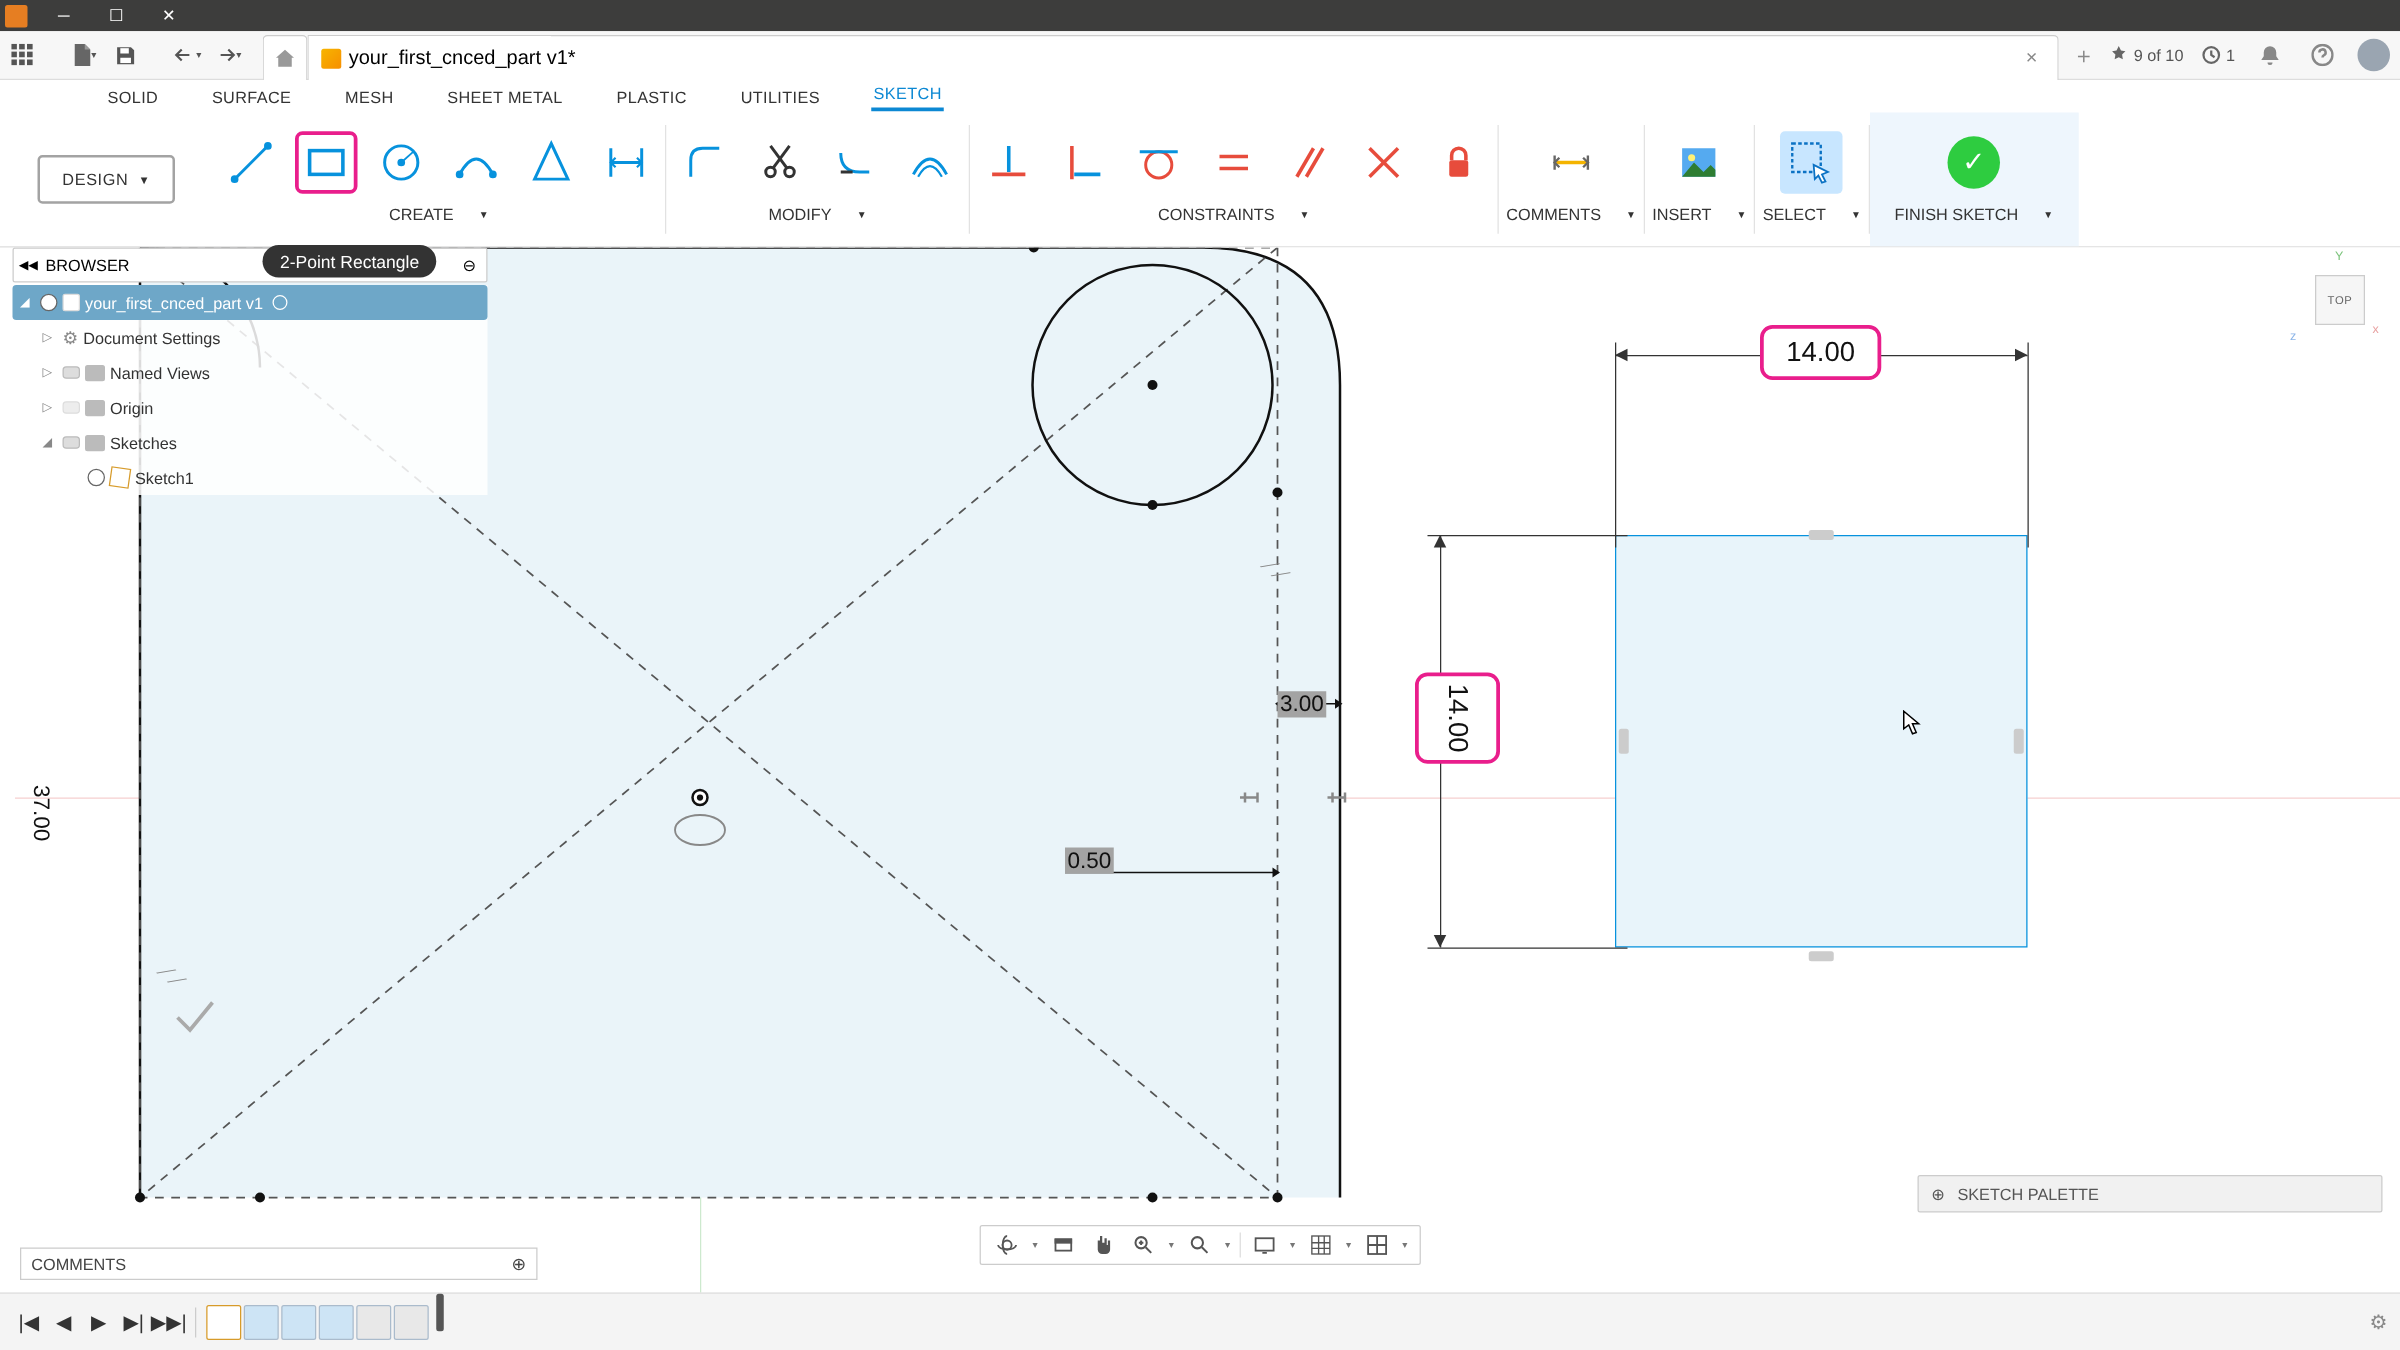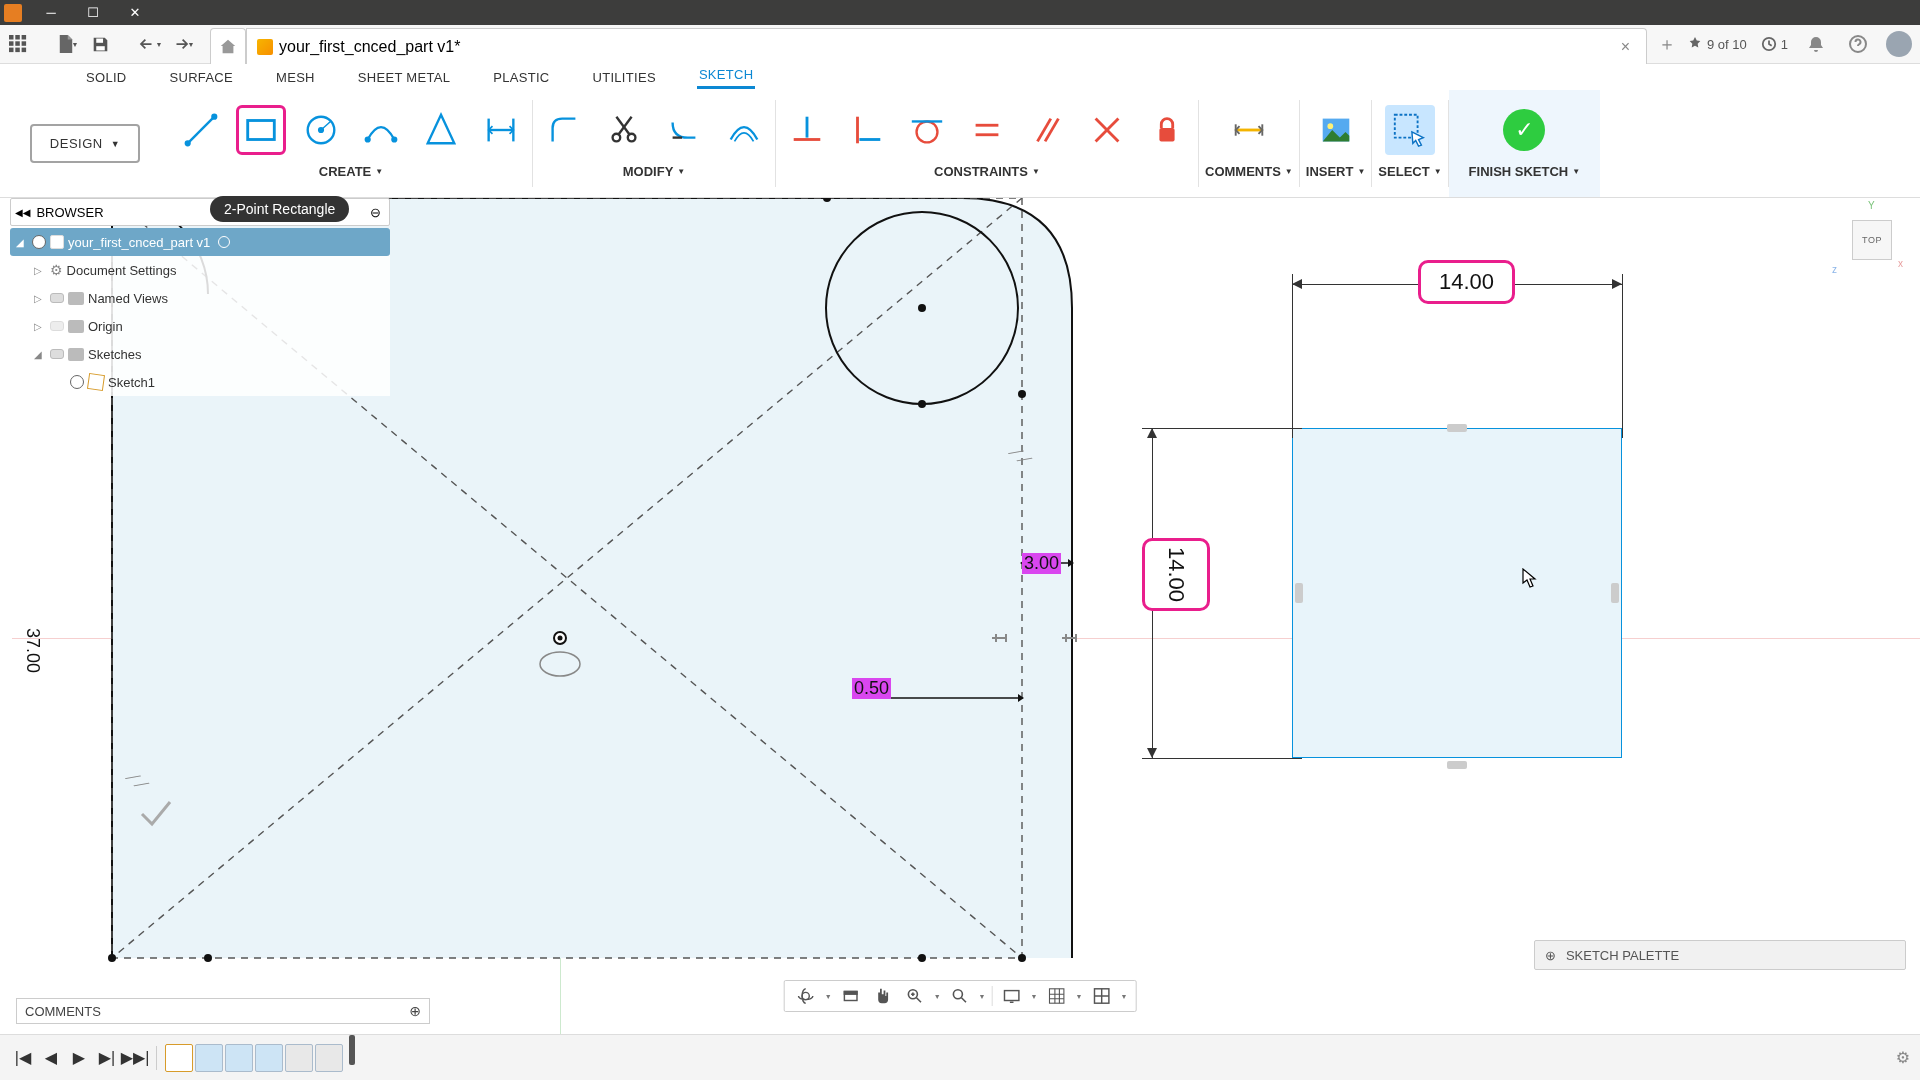--- a/index.html
+++ b/index.html
@@ -29,21 +29,21 @@
 
 .ribbon { height: 108px; background: #fff; display: flex; align-items: stretch; border-bottom: 1px solid #ddd; }
 .workspace-pick { width: 170px; display: flex; align-items: center; justify-content: center; padding: 10px; }
 .workspace-btn { border: 2px solid #a3a3a3; border-radius: 4px; padding: 10px 18px; font-size: 13px; letter-spacing: 0.5px; color: #333; display: flex; align-items: center; gap: 8px; }
 .rib-group { display: flex; flex-direction: column; align-items: center; justify-content: flex-start; padding: 2px 6px 0; position: relative; }
 .rib-sep { width: 1px; background: #e2e2e2; margin: 10px 0; }
 .rib-icons { display: flex; align-items: center; gap: 10px; padding-top: 10px; height: 66px; }
 .tool-icon { width: 50px; height: 50px; display: flex; align-items: center; justify-content: center; color: #0792dd; }
 .tool-icon svg { width: 38px; height: 38px; }
 .rect-tool { border: 3px solid #e91e8c; border-radius: 6px; padding: 2px; }
-.rib-label { font-size: 13px; color: #333; padding: 6px 0 4px; display: flex; align-items: center; gap: 4px; font-weight: bold; }
+.rib-label { font-size: 13px; color: #333; padding: 6px 0 4px; display: flex; align-items: center; gap: 20px; }
 .finish-icon { width: 42px; height: 42px; border-radius: 50%; background: #2ecc40; color: #fff; display: flex; align-items: center; justify-content: center; font-size: 22px; }
 
 .workspace { position: absolute; top: 198px; left: 0; right: 0; bottom: 0; }
 
 .browser-panel { position: absolute; left: 10px; top: 0; width: 380px; }
 .browser-header { background: #fff; border: 1px solid #ccc; height: 28px; display: flex; align-items: center; padding: 0 4px; font-size: 13px; border-radius: 2px; }
 .browser-header .collapse-icon { font-size: 10px; margin-right: 6px; }
 .browser-header .minus { margin-left: auto; font-size: 13px; padding-right: 4px; }
 .tooltip-bubble { position: absolute; left: 200px; top: -2px; background: #333; color: #fff; padding: 5px 14px; border-radius: 14px; font-size: 14px; font-weight: 500; }
 .tree { background: rgba(255,255,255,0.85); font-size: 13px; color: #333; margin-top: 2px; }
@@ -51,22 +51,22 @@
 .tree-row.root { background: #6ea7c8; color: #fff; border-radius: 3px; }
 .tree-spacer { width: 14px; display: inline-block; }
 .exp-arrow { width: 12px; color: #888; font-size: 10px; }
 .vis-circle { width: 14px; height: 14px; border-radius: 50%; border: 1.5px solid #666; background: #fff; }
 .vis-bar { width: 14px; height: 10px; border-radius: 3px; background: #ddd; border: 1px solid #bbb; }
 .folder-icon { width: 16px; height: 13px; background: #bbb; border-radius: 2px; }
 .gear-icon-t { color: #888; font-size: 14px; }
 .sketch-icon-t { width: 16px; height: 16px; border: 1.5px solid #d79b2a; transform: rotate(8deg); }
 
 .canvas { position: absolute; left: 12px; top: 0; right: 0; bottom: 26px; background: #fff; overflow: hidden; }
-.dim-label { position: absolute; background: #d946ef; font-size: 18px; color: #111; padding: 0 2px; }
-.dim-box-pink { border: 3px solid #e91e8c; border-radius: 10px; padding: 6px 18px; font-size: 22px; background: #fff; color: #111; position: absolute; margin-left: 10px; }
+.dim-label { position: absolute; background: #a3a3a3; font-size: 18px; color: #111; padding: 0 2px; }
+.dim-box-pink { border: 3px solid #e91e8c; border-radius: 10px; padding: 6px 18px; font-size: 22px; background: #fff; color: #111; position: absolute; }
 .canvas-square { position: absolute; left: 1280px; top: 230px; width: 330px; height: 330px; border: 1.5px solid #0792dd; background: #e8f4fa; }
 .tick { position: absolute; width: 20px; height: 8px; background: #ccc; border-radius: 2px; }
 .dim-line-h { position: absolute; border-top: 1px solid #333; }
 .dim-line-v { position: absolute; border-left: 1px solid #333; }
 .dim-arrow-l, .dim-arrow-r, .dim-arrow-u, .dim-arrow-d { position: absolute; width: 0; height: 0; }
 .dim-arrow-l { border-top: 5px solid transparent; border-bottom: 5px solid transparent; border-right: 10px solid #333; }
 .dim-arrow-r { border-top: 5px solid transparent; border-bottom: 5px solid transparent; border-left: 10px solid #333; }
 .dim-arrow-u { border-left: 5px solid transparent; border-right: 5px solid transparent; border-bottom: 10px solid #333; }
 .dim-arrow-d { border-left: 5px solid transparent; border-right: 5px solid transparent; border-top: 10px solid #333; }
 

